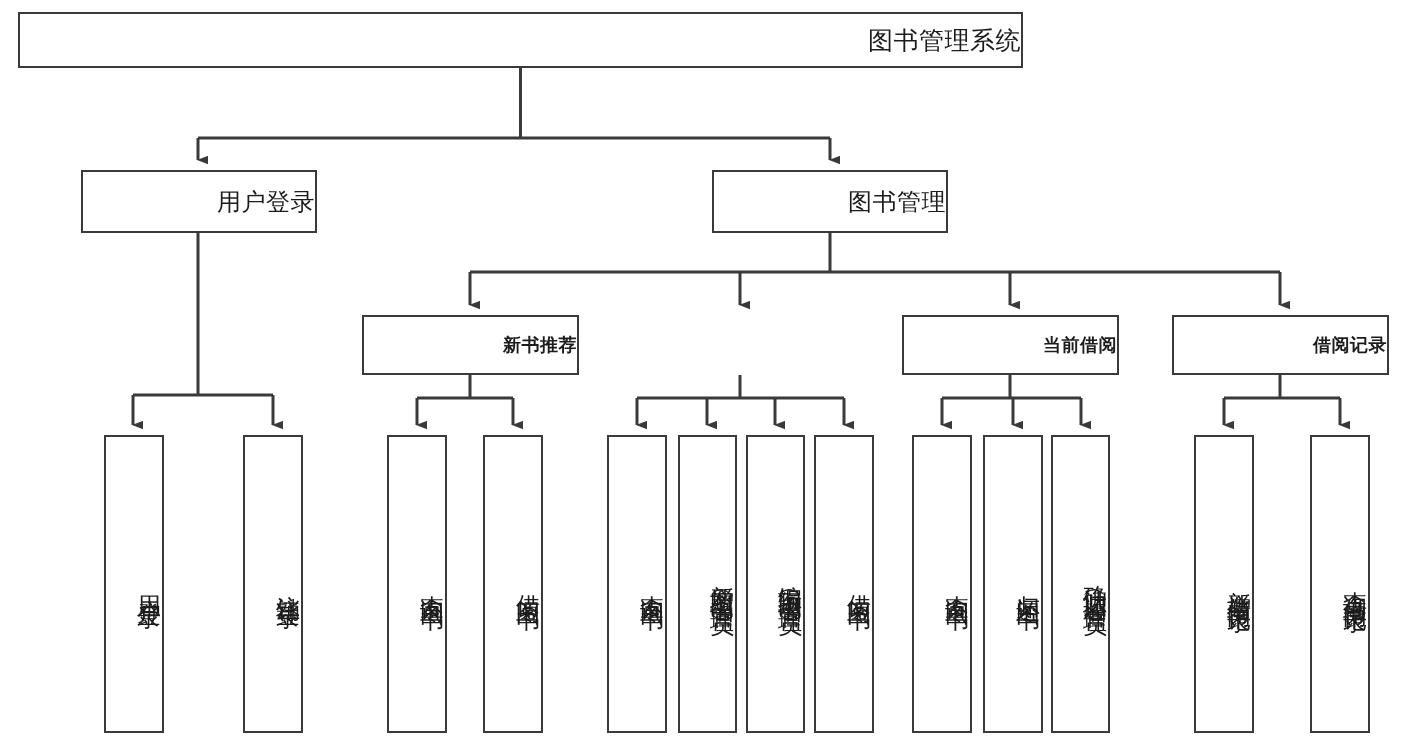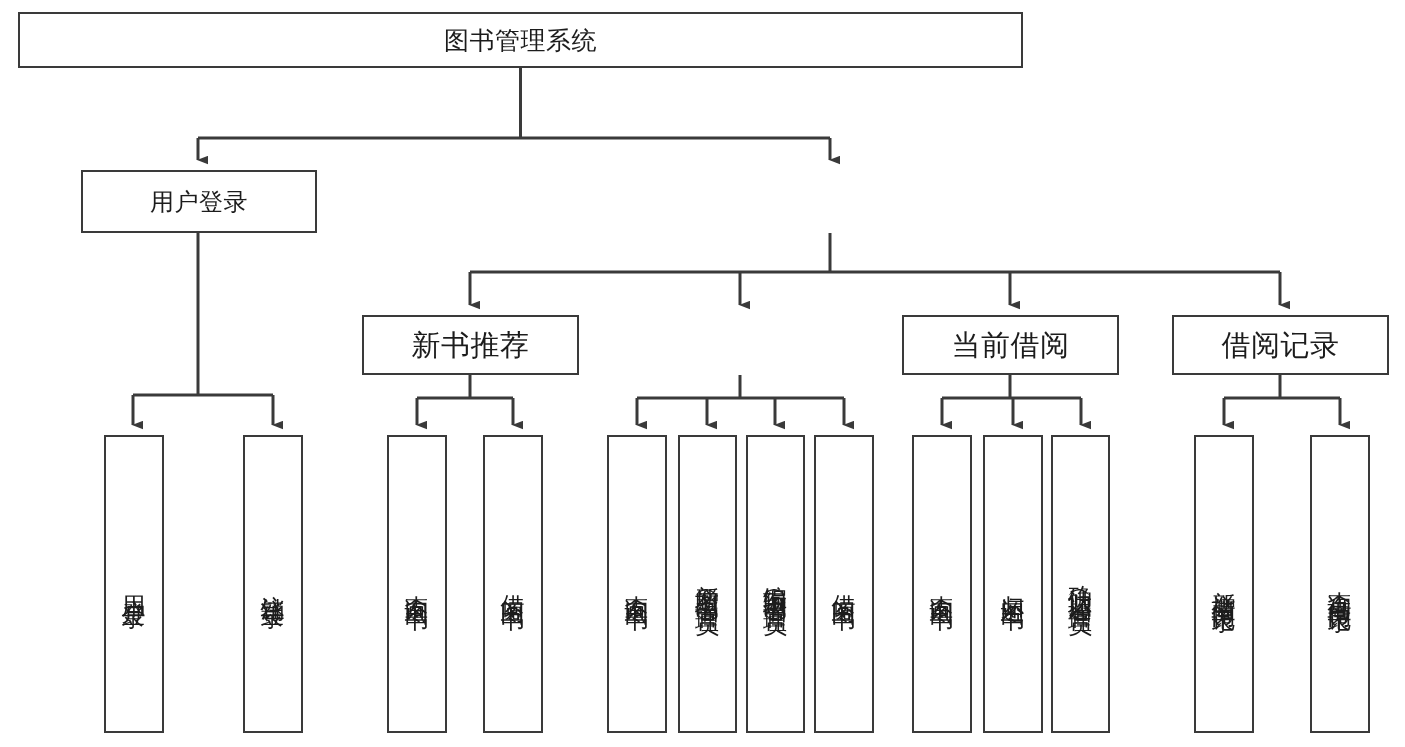--- a/index.html
+++ b/index.html
@@ -29,33 +29,33 @@
     height: 747px;
     display: block;
   }
   .node-box {
     position: absolute;
     box-sizing: border-box;
     background: #ffffff;
     border: 2.5px solid #3a3a3a;
     display: flex;
     align-items: center;
-    justify-content: center;
+    justify-content: flex-end;
     overflow: hidden;
   }
   .node-label {
     font-family: "Liberation Sans", "DejaVu Sans", sans-serif;
     color: #1c1c1c;
     letter-spacing: 0.5px;
     white-space: nowrap;
     line-height: 1.0;
   }
   .node-root .node-label { font-size: 25px; }
   .node-l2 .node-label { font-size: 24px; }
-  .node-l3 .node-label { font-size: 29px; }
+  .node-l3 .node-label { font-size: 18px; font-weight: bold; }
 
   .node-leaf {
     border-width: 2.5px;
   }
   .node-leaf .node-label {
     writing-mode: vertical-rl;
     text-orientation: upright;
     font-size: 24px;
     letter-spacing: 4px;
     line-height: 1.05;
@@ -130,20 +130,23 @@
     </g>
   </svg>
 
   <div class="node-box node-root" style="left: 18px; top: 12px; width: 1005px; height: 56px;">
     <span class="node-label">图书管理系统</span>
   </div>
 
   <div class="node-box node-l2" style="left: 81px; top: 170px; width: 236px; height: 63px;">
     <span class="node-label">用户登录</span>
   </div>
+  <div class="node-box node-l2" style="left: 712px; top: 170px; width: 236px; height: 63px;">
+    <span class="node-label">图书管理</span>
+  </div>
 
   <div class="node-box node-l3" style="left: 362px; top: 315px; width: 217px; height: 60px;">
     <span class="node-label">新书推荐</span>
   </div>
   <div class="node-box node-l3" style="left: 1172px; top: 315px; width: 217px; height: 60px;">
     <span class="node-label">借阅记录</span>
   </div>
   <div class="node-box node-l3" style="left: 902px; top: 315px; width: 217px; height: 60px;">
     <span class="node-label">当前借阅</span>
   </div>

